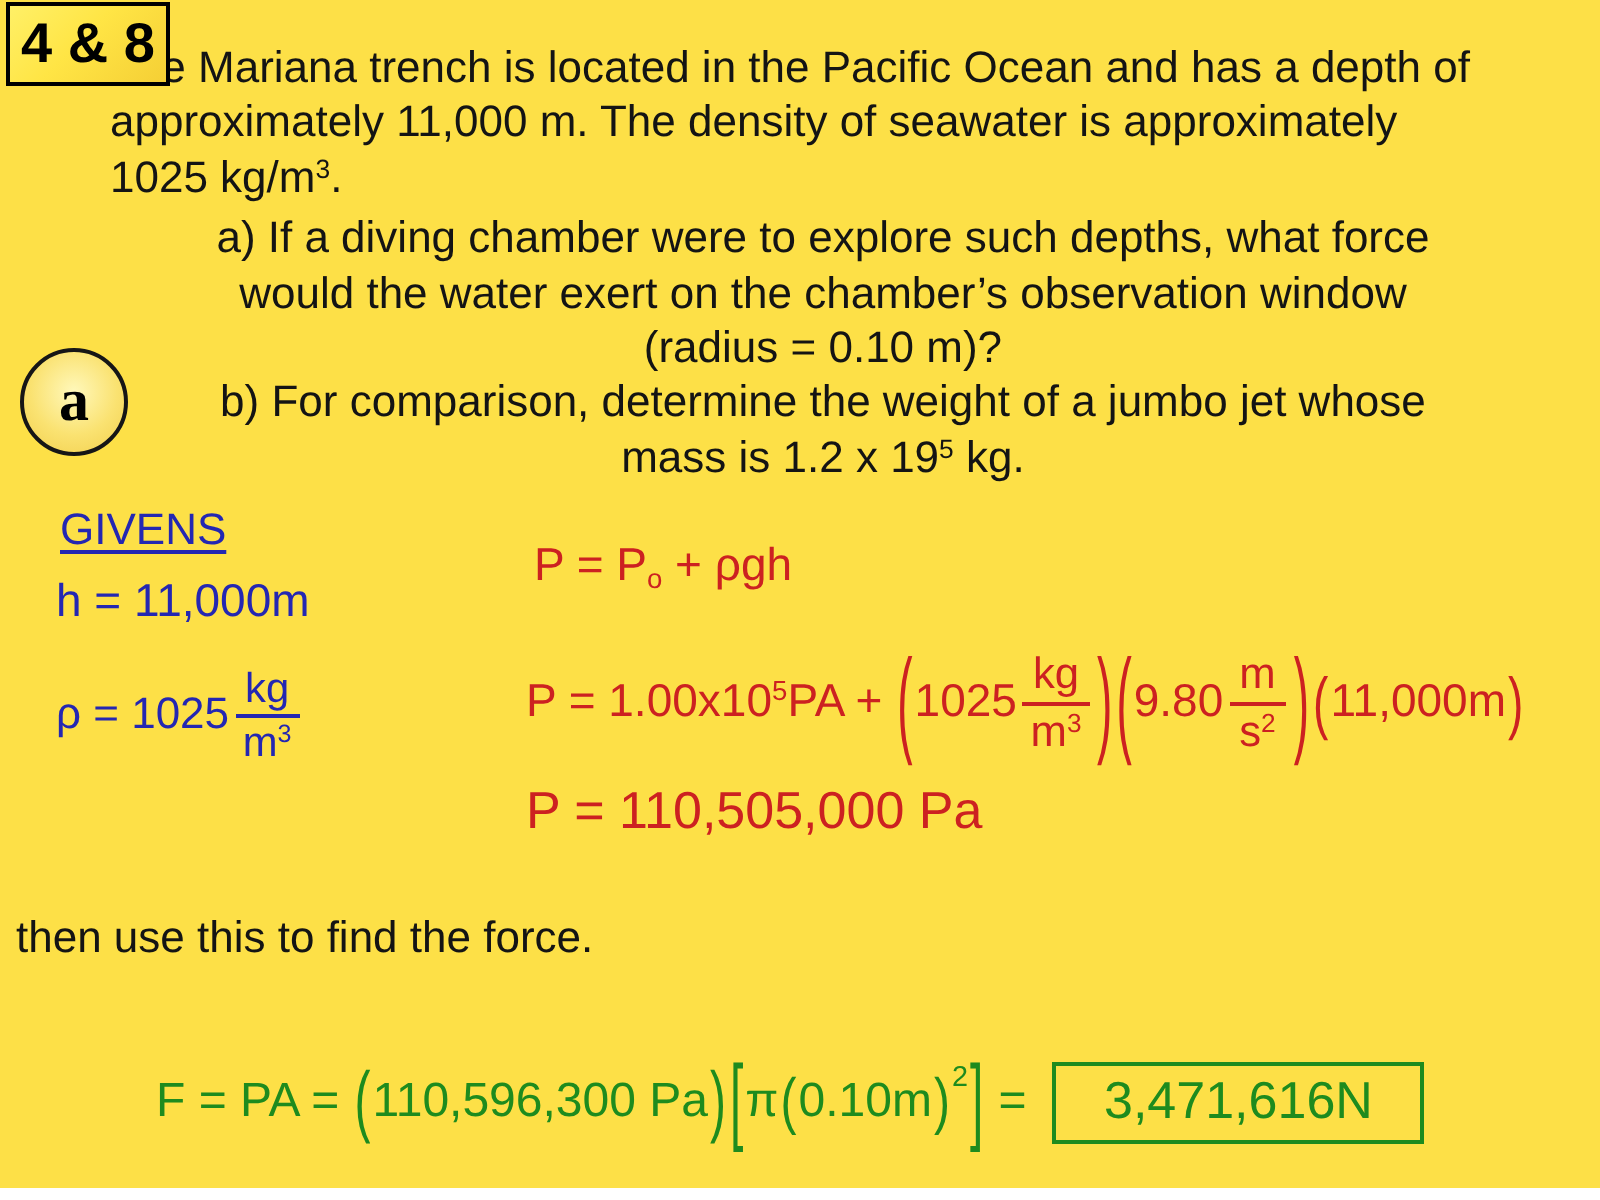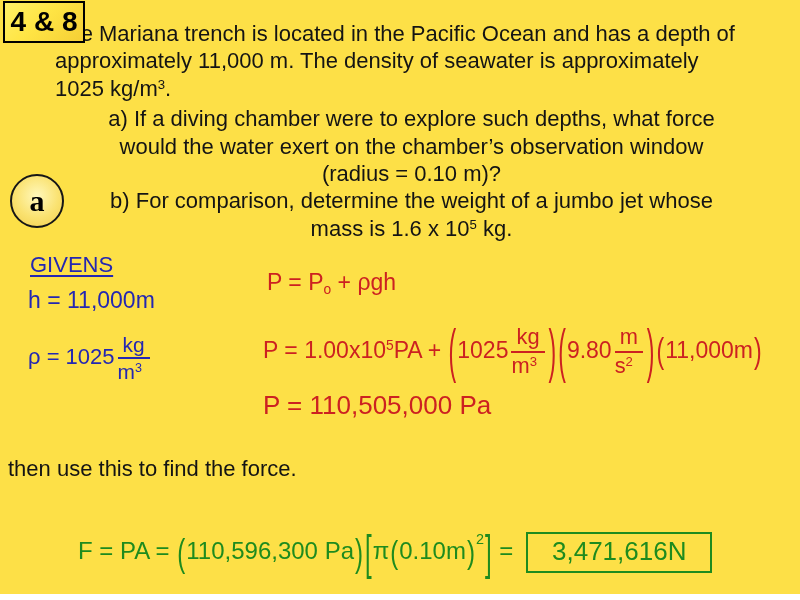--- a/index.html
+++ b/index.html
@@ -47,21 +47,21 @@
 
   
   .green{color:#1e8b1e;}
   .final{position:absolute;left:78px;top:522px;height:58px;line-height:58px;
          font-size:24px;white-space:nowrap;}
 
   
   .sup{font-size:0.6em;position:relative;top:-0.55em;}
   .sub{font-size:0.6em;position:relative;top:0.28em;}
   .sup-high{font-size:0.6em;position:relative;top:-1.05em;}
-  .frac{display:inline-block;vertical-align:middle;text-align:left;line-height:1.12;
+  .frac{display:inline-block;vertical-align:middle;text-align:center;line-height:1.12;
         margin:0 3px;font-size:0.95em;}
   .fnum{display:block;padding:0 5px 1px;border-bottom:2px solid currentColor;}
   .fden{display:block;padding-top:1px;}
   .bp{display:inline-block;transform:scaleY(var(--sy,2));transform-origin:center;
       vertical-align:middle;line-height:1;padding:0 1px;}
   .ansbox{display:inline-block;border:2px solid currentColor;padding:1px 24px 2px;
           margin-left:6px;vertical-align:middle;line-height:1.3;font-size:26px;}
 </style>
 </head>
 <body>
@@ -73,21 +73,21 @@
   </div>
 
   <div class="problem">
     <div class="pline">The Mariana trench is located in the Pacific Ocean and has a depth of</div>
     <div class="pline">approximately 11,000 m. The density of seawater is approximately</div>
     <div class="pline"><span>1025 kg/m</span><span class="sup">3</span><span>.</span></div>
     <div class="pline indent">a) If a diving chamber were to explore such depths, what force</div>
     <div class="pline indent">would the water exert on the chamber’s observation window</div>
     <div class="pline indent">(radius = 0.10 m)?</div>
     <div class="pline indent">b) For comparison, determine the weight of a jumbo jet whose</div>
-    <div class="pline indent"><span>mass is 1.6 x 10</span><span class="sup">5</span><span> kg.</span></div>
+    <div class="pline indent"><span>mass is 1.2 x 19</span><span class="sup">5</span><span> kg.</span></div>
   </div>
 
   <div class="marker">
     <span>a</span>
   </div>
 
   <div class="givens-title blue">GIVENS</div>
   <div class="givens-h blue">h = 11,000m</div>
   <div class="givens-rho blue">
     <span>ρ = 1025</span><span class="frac"><span class="fnum">kg</span><span class="fden"><span>m</span><span class="sup">3</span></span></span>

